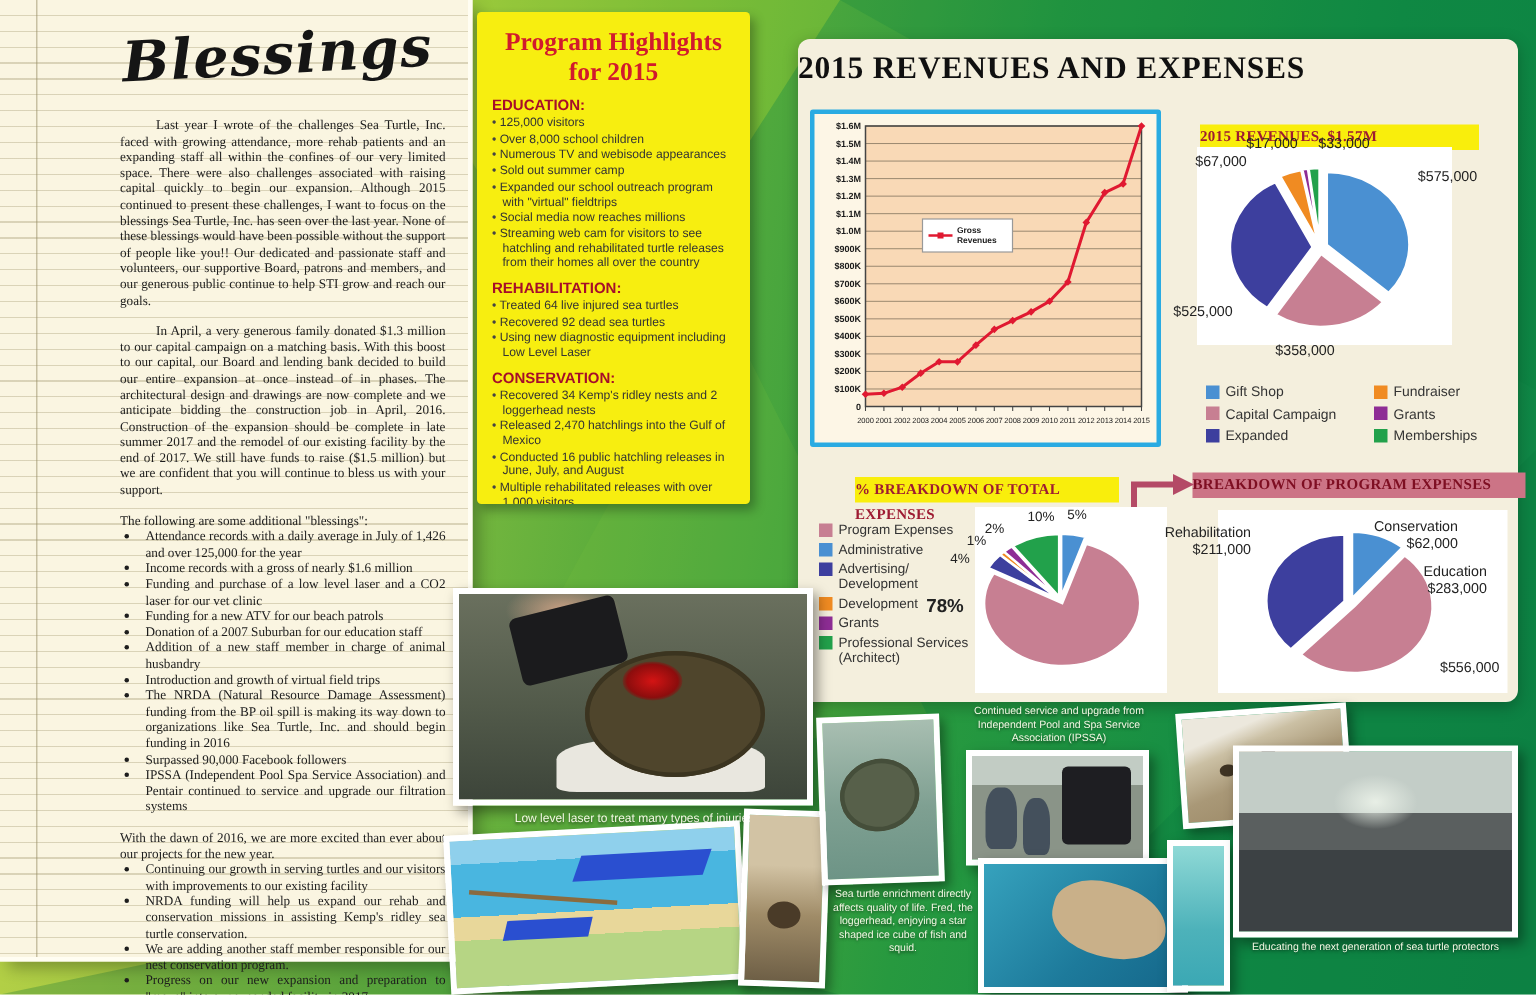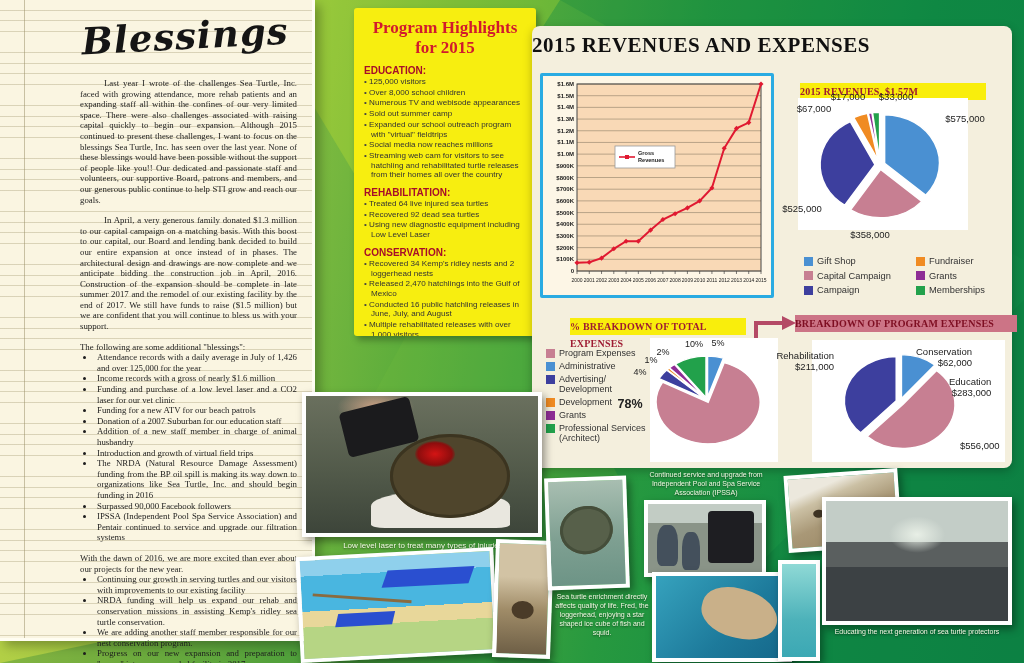--- a/index.html
+++ b/index.html
@@ -23,21 +23,21 @@
     color:#1d1d1d;text-align:justify;}
   .letter-body p{margin:0;}
   .letter-body p.indent{text-indent:24px;}
   .letter-body p.sp{margin-top:10px;}
   .lul{margin:0;padding-left:15px;}
   .lul li{margin:0;padding-left:2px;}
 
   
   .highlights{position:absolute;left:318px;top:8px;width:182px;height:328px;
     background:#f7ee10;border-radius:3px;box-shadow:3px 4px 7px rgba(0,0,0,.3);
-    padding:8px 10px;box-sizing:border-box;overflow:hidden;margin-left:36px;}
+    padding:8px 10px;box-sizing:border-box;overflow:hidden;}
   .hl-title{font-family:"Liberation Serif",serif;font-weight:bold;font-size:17px;
     line-height:20px;color:#d11a2d;text-align:center;margin:2px 0 6px 0;}
   .hl-h{font-size:10px;font-weight:bold;color:#a60d2a;margin:7px 0 1px 0;}
   .hl-ul{margin:0;padding:0;list-style:none;}
   .hl-ul li{font-size:8.1px;line-height:9.7px;color:#333;
     padding-left:7px;text-indent:-7px;margin:0 0 1px 0;}
   .hl-ul li::before{content:"• ";color:#444;}
 
   
   .panel{position:absolute;left:532px;top:26px;width:480px;height:442px;
@@ -312,21 +312,21 @@
         <div class="lg-item">
           <span class="lg-sq" style="background: rgb(74, 144, 210);"></span>
           <span class="lg-lb">Gift Shop</span>
         </div>
         <div class="lg-item">
           <span class="lg-sq" style="background: rgb(199, 127, 146);"></span>
           <span class="lg-lb">Capital Campaign</span>
         </div>
         <div class="lg-item">
           <span class="lg-sq" style="background: rgb(61, 63, 158);"></span>
-          <span class="lg-lb">Campaign</span>
+          <span class="lg-lb">Expanded</span>
         </div>
         <div class="lg-item">
           <span class="lg-sq" style="background: rgb(240, 139, 34);"></span>
           <span class="lg-lb">Fundraiser</span>
         </div>
         <div class="lg-item">
           <span class="lg-sq" style="background: rgb(142, 45, 149);"></span>
           <span class="lg-lb">Grants</span>
         </div>
         <div class="lg-item">

